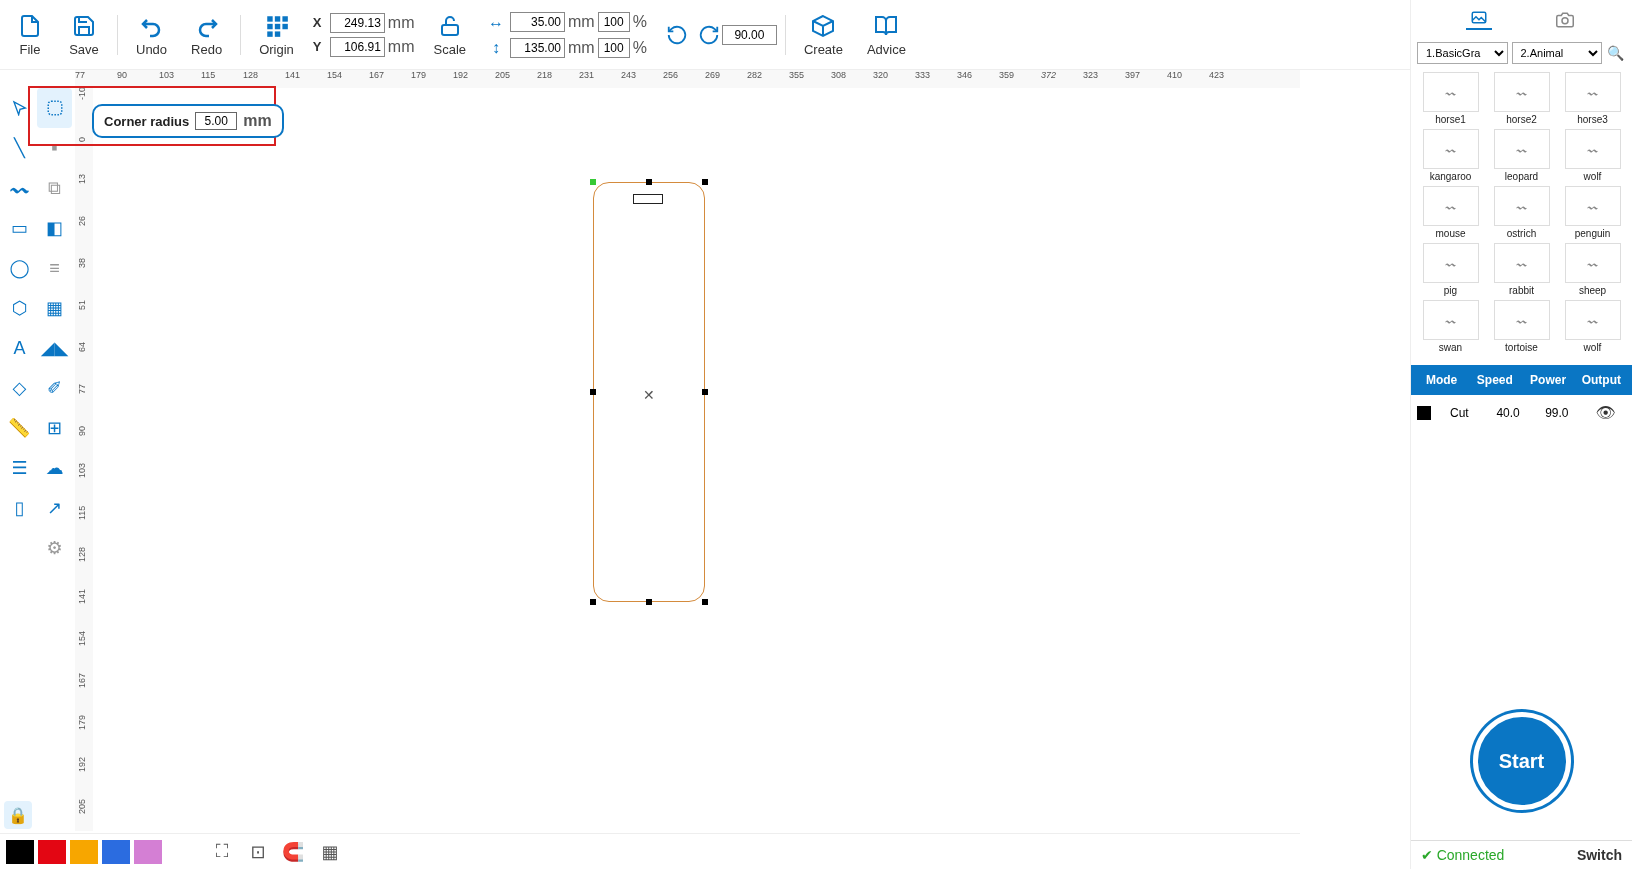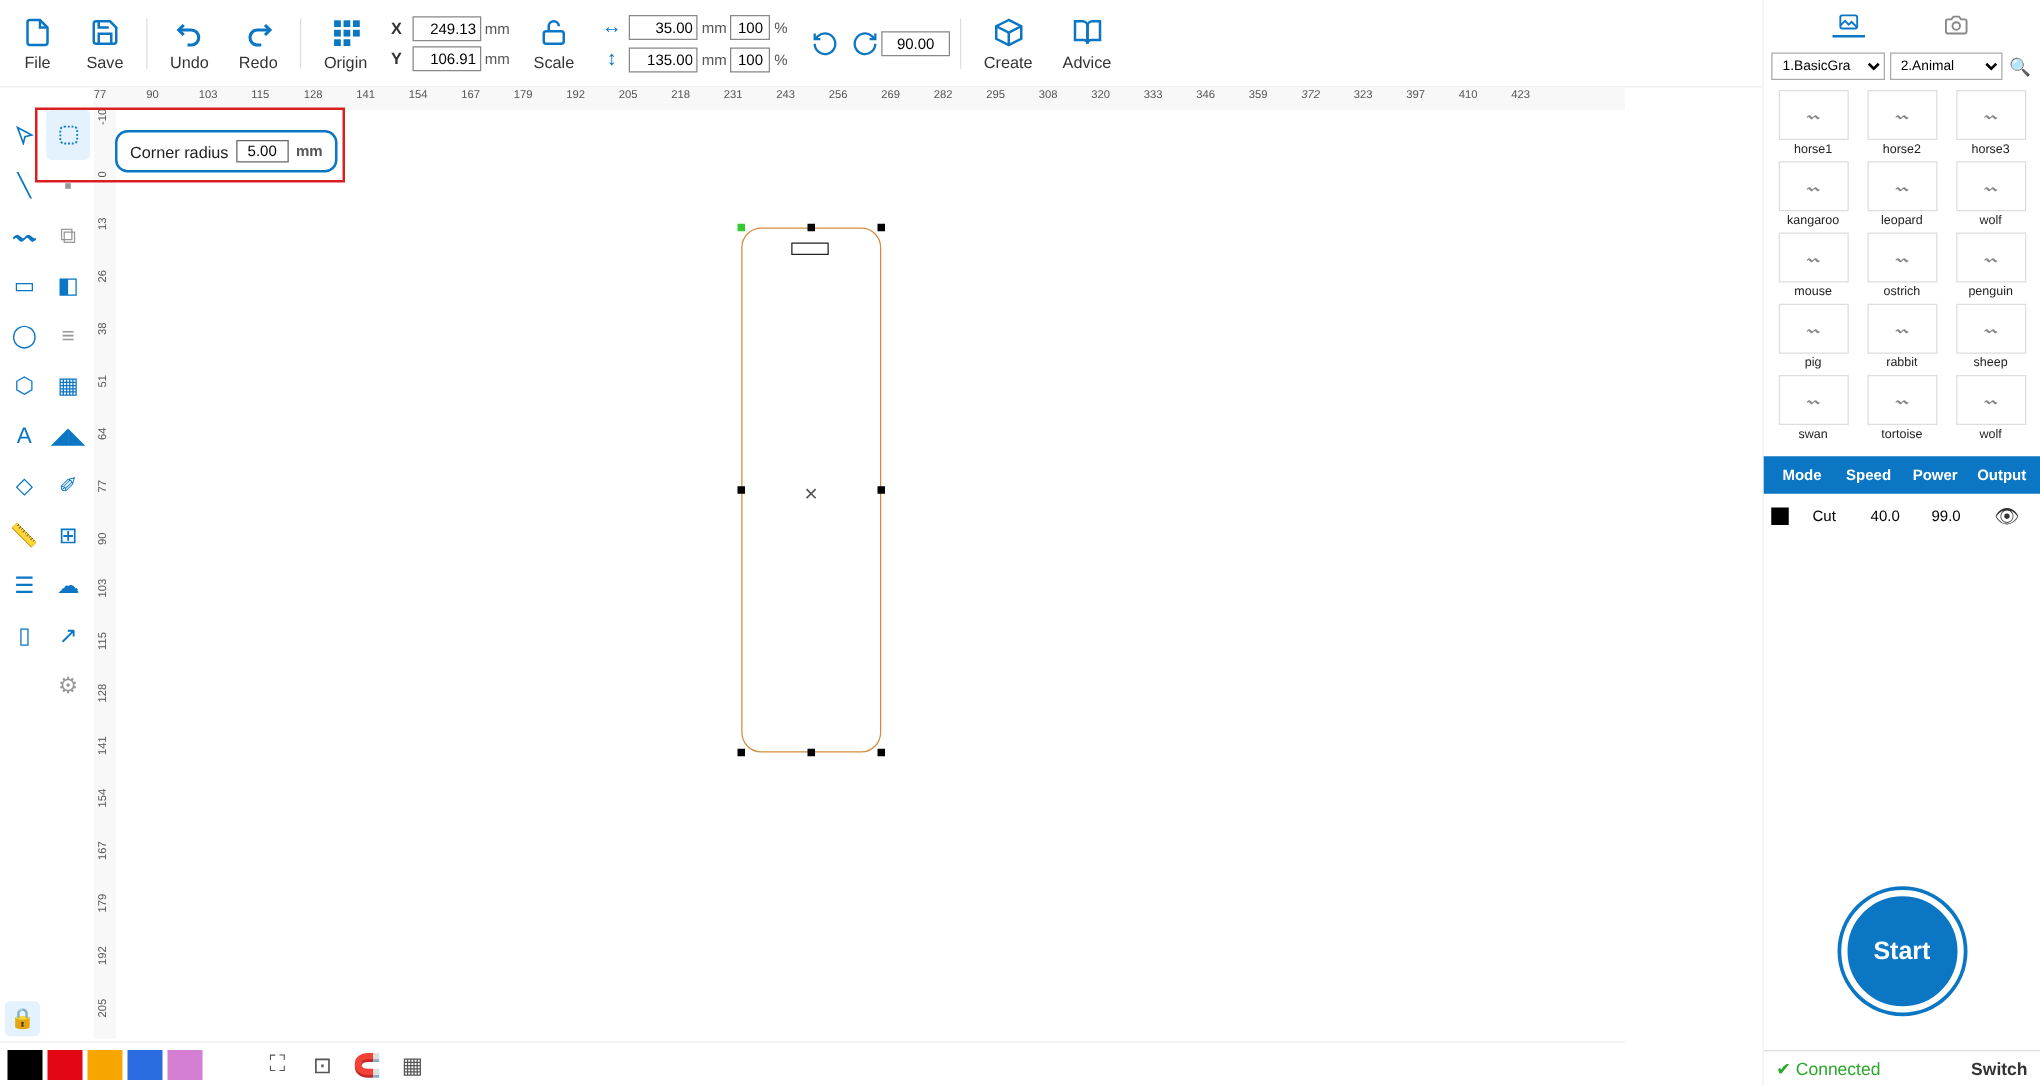--- a/index.html
+++ b/index.html
@@ -8,37 +8,37 @@
 
 .top-toolbar { display: flex; align-items: center; padding: 8px 5px; gap: 4px; border-bottom: 1px solid #eee; }
 .tool-btn { display: flex; flex-direction: column; align-items: center; justify-content: center; padding: 4px 10px; cursor: pointer; min-width: 50px; }
 .tool-icon { width: 28px; height: 28px; display: flex; align-items: center; justify-content: center; color: #0a76c4; }
 .tool-label { font-size: 13px; color: #333; margin-top: 2px; text-align: center; }
 .divider-v { width: 1px; height: 40px; background: #ddd; margin: 0 4px; }
 .coord-group { display: flex; flex-direction: column; gap: 4px; padding: 0 5px; }
 .coord-row { display: flex; align-items: center; gap: 3px; }
 .coord-label { font-size: 13px; font-weight: bold; color: #333; width: 14px; }
 .coord-input { width: 55px; height: 20px; border: 1px solid #888; font-size: 12px; text-align: right; padding: 1px 3px; }
-.unit-label { font-size: 12px; color: #555; }
+.unit-label { font-size: 16px; color: #555; }
 .small-icon { color: #0a76c4; width: 22px; height: 22px; display: flex; align-items: center; justify-content: center; }
 .pct-input { width: 32px; height: 20px; border: 1px solid #888; font-size: 12px; text-align: center; }
 .rotate-group { display: flex; align-items: center; gap: 2px; }
 .rotate-icons { display: flex; gap: 10px; }
 .rotate-input { width: 55px; height: 20px; border: 1px solid #888; font-size: 12px; text-align: center; }
 
 
 .left-toolbar { position: absolute; left: 2px; top: 88px; width: 70px; display: flex; flex-direction: column; }
 .left-row { display: flex; }
 .left-btn { width: 35px; height: 40px; display: flex; align-items: center; justify-content: center; color: #0a76c4; cursor: pointer; font-size: 18px; }
 .left-btn.active { background: #e3f2fd; border-radius: 4px; }
 .left-btn.muted { color: #999; }
 
 
 .corner-radius { position: absolute; left: 92px; top: 104px; border: 2px solid #0a76c4; border-radius: 10px; padding: 6px 10px; display: flex; align-items: center; gap: 6px; background: #fff; z-index: 10; }
-.corner-radius .label { font-size: 13px; font-weight: normal; color: #222; }
+.corner-radius .label { font-size: 13px; font-weight: bold; color: #222; }
 .corner-radius input { width: 42px; height: 18px; border: 1px solid #666; font-size: 12px; text-align: center; }
 .highlight-box { position: absolute; left: 28px; top: 86px; width: 248px; height: 60px; border: 2px solid #d82020; pointer-events: none; z-index: 9; }
 
 
 .ruler-h { position: absolute; left: 75px; top: 70px; right: 332px; height: 18px; background: #f8f8f8; overflow: hidden; font-size: 9px; color: #555; }
 .ruler-h-tick { position: absolute; top: 0; font-size: 9px; }
 .ruler-v { position: absolute; left: 75px; top: 88px; width: 18px; bottom: 38px; background: #f8f8f8; font-size: 9px; color: #555; }
 .ruler-v-tick { position: absolute; left: 2px; transform: rotate(-90deg); transform-origin: left top; font-size: 9px; }
 
 
@@ -231,21 +231,21 @@
     <span class="ruler-h-tick" style="left: 294px;">167</span>
     <span class="ruler-h-tick" style="left: 336px;">179</span>
     <span class="ruler-h-tick" style="left: 378px;">192</span>
     <span class="ruler-h-tick" style="left: 420px;">205</span>
     <span class="ruler-h-tick" style="left: 462px;">218</span>
     <span class="ruler-h-tick" style="left: 504px;">231</span>
     <span class="ruler-h-tick" style="left: 546px;">243</span>
     <span class="ruler-h-tick" style="left: 588px;">256</span>
     <span class="ruler-h-tick" style="left: 630px;">269</span>
     <span class="ruler-h-tick" style="left: 672px;">282</span>
-    <span class="ruler-h-tick" style="left: 714px;">295</span>
+    <span class="ruler-h-tick" style="left: 714px;">355</span>
     <span class="ruler-h-tick" style="left: 756px;">308</span>
     <span class="ruler-h-tick" style="left: 798px;">320</span>
     <span class="ruler-h-tick" style="left: 840px;">333</span>
     <span class="ruler-h-tick" style="left: 882px;">346</span>
     <span class="ruler-h-tick" style="left: 924px;">359</span>
     <span class="ruler-h-tick" style="left: 966px; font-style: italic;">372</span>
     <span class="ruler-h-tick" style="left: 1008px;">323</span>
     <span class="ruler-h-tick" style="left: 1050px;">397</span>
     <span class="ruler-h-tick" style="left: 1092px;">410</span>
     <span class="ruler-h-tick" style="left: 1134px;">423</span>

